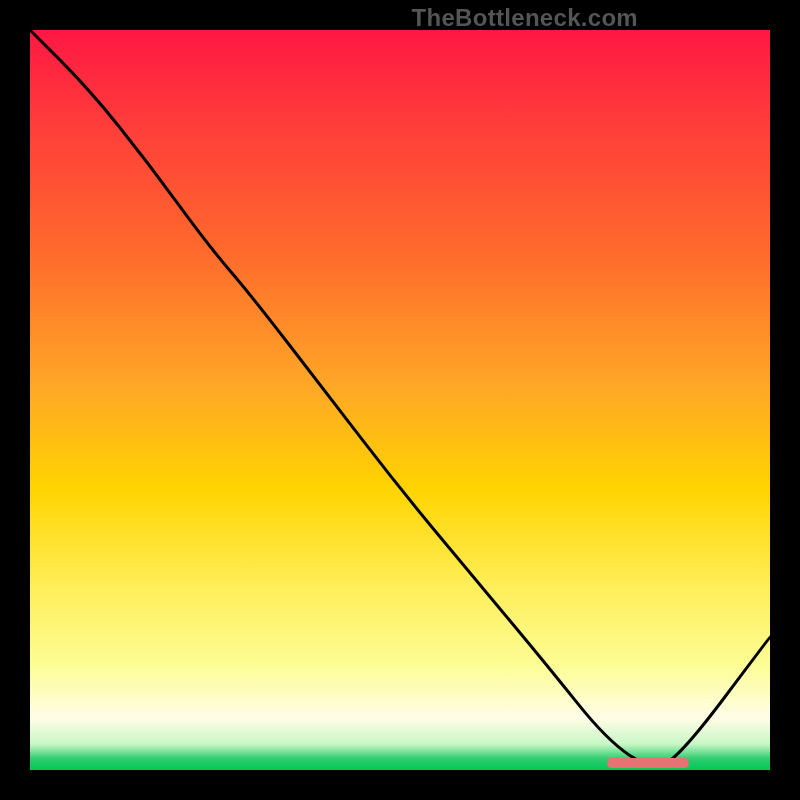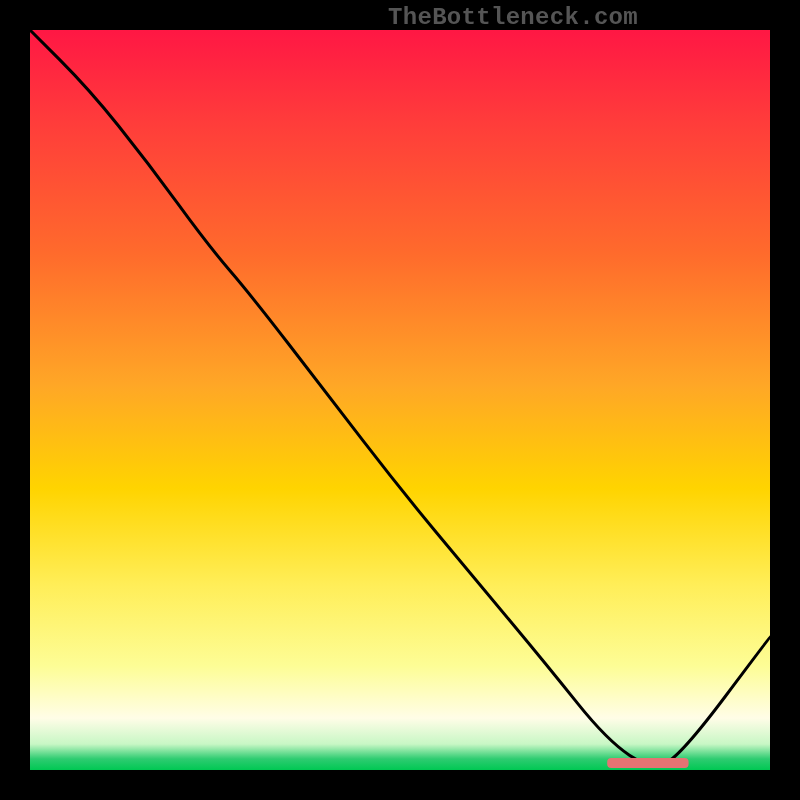--- a/index.html
+++ b/index.html
@@ -8,21 +8,20 @@
     width: 800px;
     height: 800px;
     background: #000;
     font-family: Arial, Helvetica, sans-serif;
     overflow: hidden;
   }
   .wrap {
     position: relative;
     width: 648px;
     height: 800px;
-    font-family: Liberation Mono, monospace;
   }
   .attribution {
     position: absolute;
     top: 4px;
     right: 10px;
     color: #555;
     font-size: 24px;
     font-weight: 600;
     letter-spacing: 0.3px;
     z-index: 5;

